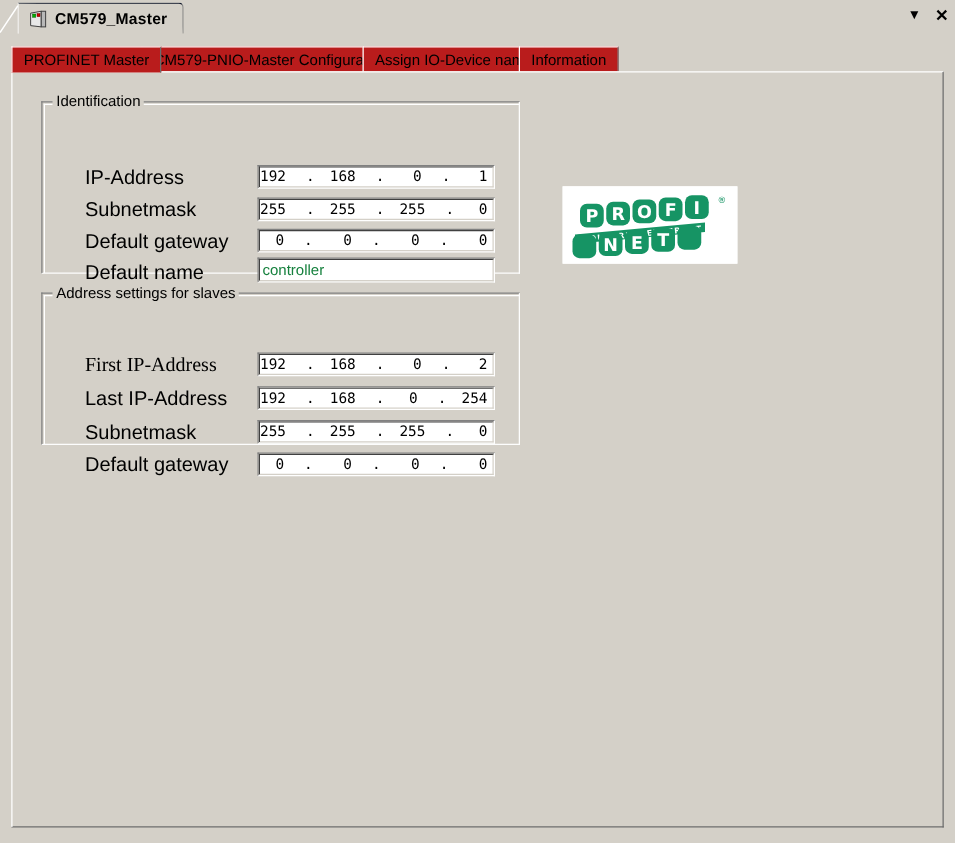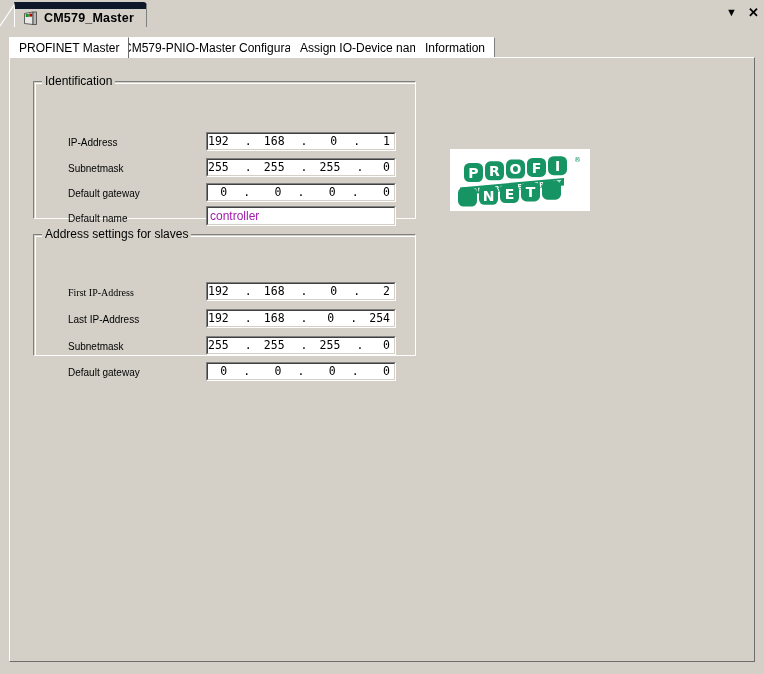--- a/index.html
+++ b/index.html
@@ -32,21 +32,21 @@
     left: 0; top: 0;
     width: 764px; height: 27px;
     background: #d4d0c8;
   }
   #title-tab {
     position: absolute;
     left: 14px; top: 2px;
     height: 25px;
     padding: 0 12px 0 8px;
     background: #d4d0c8;
-    border-top: 7px solid #0f172a;
+    border-top: 1px solid #0f172a;
     border-right: 1px solid #808080;
     border-left: 1px solid #ffffff;
     border-top-right-radius: 4px;
     display: flex;
     align-items: center;
     box-sizing: border-box;
   }
   #title-slant {
     position: absolute;
     left: 0px; top: 2px;
@@ -99,21 +99,21 @@
   .tab {
     position: absolute;
     top: 0;
     height: 21px;
     padding: 0 9px;
     box-sizing: border-box;
     display: flex;
     align-items: center;
     font-size: 12px;
     white-space: nowrap;
-    background: #ffffff;
+    background: #b91c1c;
     border-top: 1px solid #ffffff;
     border-left: 1px solid #ffffff;
     border-right: 1px solid #808080;
     border-bottom: none;
     cursor: default;
   }
   .tab.active {
     z-index: 3;
     border-top: 1px solid #ffffff;
     border-left: 1px solid #ffffff;
@@ -159,21 +159,21 @@
     padding: 0 3px;
     font-size: 12px;
     line-height: 13px;
     white-space: nowrap;
     z-index: 2;
   }
 
   
   .field-label {
     position: absolute;
-    font-size: 10px;
+    font-size: 16px;
     white-space: nowrap;
     line-height: 14px;
   }
 
   
   .ipfield {
     position: absolute;
     height: 19px;
     background: #ffffff;
     box-sizing: border-box;
@@ -233,21 +233,21 @@
     border-right-color: #d4d0c8;
     border-bottom-color: #d4d0c8;
     background: #ffffff;
     display: flex;
     align-items: center;
     padding-left: 2px;
   }
   .textfield .val {
     font-size: 12px;
     line-height: 14px;
-    color: #a21caf;
+    color: #15803d;
     white-space: nowrap;
   }
 
   
   #logo {
     position: absolute;
     left: 440px; top: 91px;
     width: 140px; height: 62px;
     background: #ffffff;
   }

